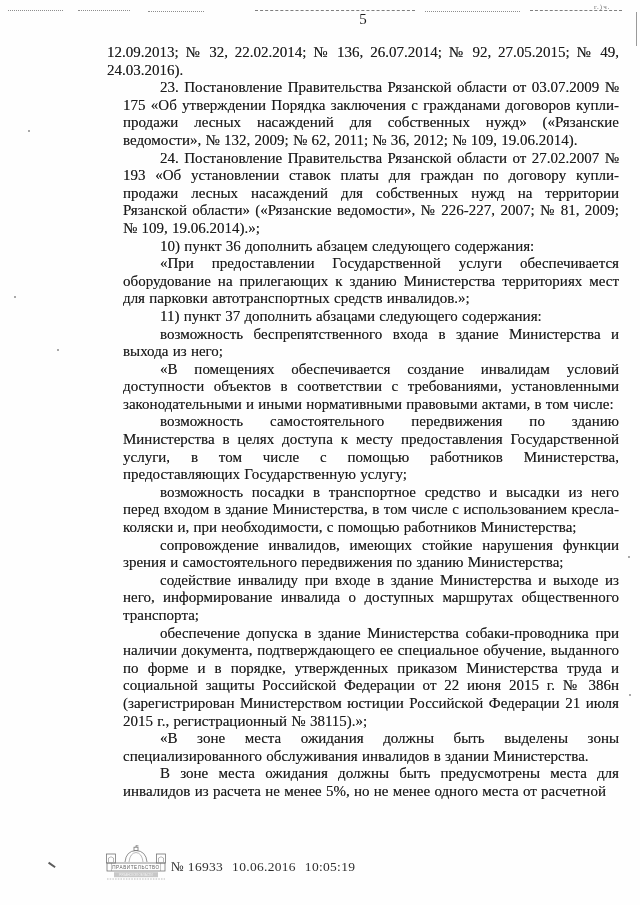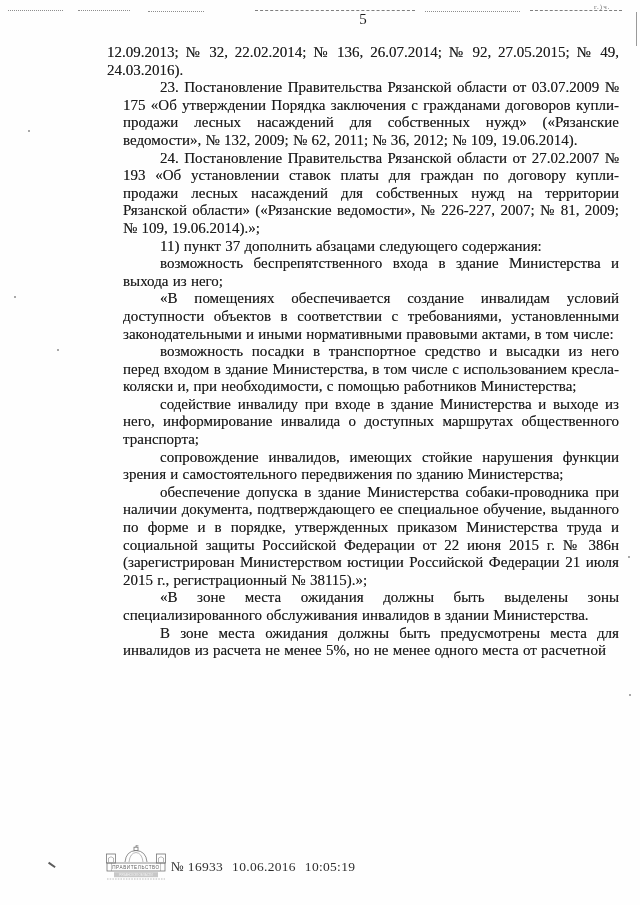--- a/index.html
+++ b/index.html
@@ -88,26 +88,29 @@
   <div class="artifact speck" style="left:628px; top:556px;"></div>
   <div class="artifact speck" style="left:629px; top:694px;"></div>
   <div class="artifact tick" style="left:48px;  top:864px;"></div>
 
   <div class="page-number">5</div>
 
   <div class="doc-body">
       <p class="para">12.09.2013; № 32, 22.02.2014; № 136, 26.07.2014; № 92, 27.05.2015; № 49, 24.03.2016).</p>
       <p class="para indent">23. Постановление Правительства Рязанской области от 03.07.2009 № 175 «Об утверждении Порядка заключения с гражданами договоров купли-продажи лесных насаждений для собственных нужд» («Рязанские ведомости», № 132, 2009; № 62, 2011; № 36, 2012; № 109, 19.06.2014).</p>
       <p class="para indent">24. Постановление Правительства Рязанской области от 27.02.2007 № 193 «Об установлении ставок платы для граждан по договору купли-продажи лесных насаждений для собственных нужд на территории Рязанской области» («Рязанские ведомости», № 226-227, 2007; № 81, 2009; № 109, 19.06.2014).»;</p>
+      <p class="para indent">10) пункт 36 дополнить абзацем следующего содержания:</p>
+      <p class="para indent">«При предоставлении Государственной услуги обеспечивается оборудование на прилегающих к зданию Министерства территориях мест для парковки автотранспортных средств инвалидов.»;</p>
       <p class="para indent">11) пункт 37 дополнить абзацами следующего содержания:</p>
       <p class="para indent">возможность беспрепятственного входа в здание Министерства и выхода из него;</p>
       <p class="para indent">«В помещениях обеспечивается создание инвалидам условий доступности объектов в соответствии с требованиями, установленными законодательными и иными нормативными правовыми актами, в том числе:</p>
+      <p class="para indent">возможность самостоятельного передвижения по зданию Министерства в целях доступа к месту предоставления Государственной услуги, в том числе с помощью работников Министерства, предоставляющих Государственную услугу;</p>
       <p class="para indent">возможность посадки в транспортное средство и высадки из него перед входом в здание Министерства, в том числе с использованием кресла-коляски и, при необходимости, с помощью работников Министерства;</p>
+      <p class="para indent">сопровождение инвалидов, имеющих стойкие нарушения функции зрения и самостоятельного передвижения по зданию Министерства;</p>
       <p class="para indent">содействие инвалиду при входе в здание Министерства и выходе из него, информирование инвалида о доступных маршрутах общественного транспорта;</p>
-      <p class="para indent">сопровождение инвалидов, имеющих стойкие нарушения функции зрения и самостоятельного передвижения по зданию Министерства;</p>
       <p class="para indent">обеспечение допуска в здание Министерства собаки-проводника при наличии документа, подтверждающего ее специальное обучение, выданного по форме и в порядке, утвержденных приказом Министерства труда и социальной защиты Российской Федерации от 22 июня 2015 г. № 386н (зарегистрирован Министерством юстиции Российской Федерации 21 июля 2015 г., регистрационный № 38115).»;</p>
       <p class="para indent">«В зоне места ожидания должны быть выделены зоны специализированного обслуживания инвалидов в здании Министерства.</p>
       <p class="para indent">В зоне места ожидания должны быть предусмотрены места для инвалидов из расчета не менее 5%, но не менее одного места от расчетной</p>
     </div>
 
   <svg class="stamp" viewBox="0 0 66 42" xmlns="http://www.w3.org/2000/svg">
     <g fill="none" stroke="#757575" stroke-width="0.8">
 
       <path d="M22,17 Q23,6 33,5.5 Q43,6 44,17"></path>
       <path d="M26,17 Q27,8 33,7.5 Q39,8 40,17" stroke-width="0.5"></path>

